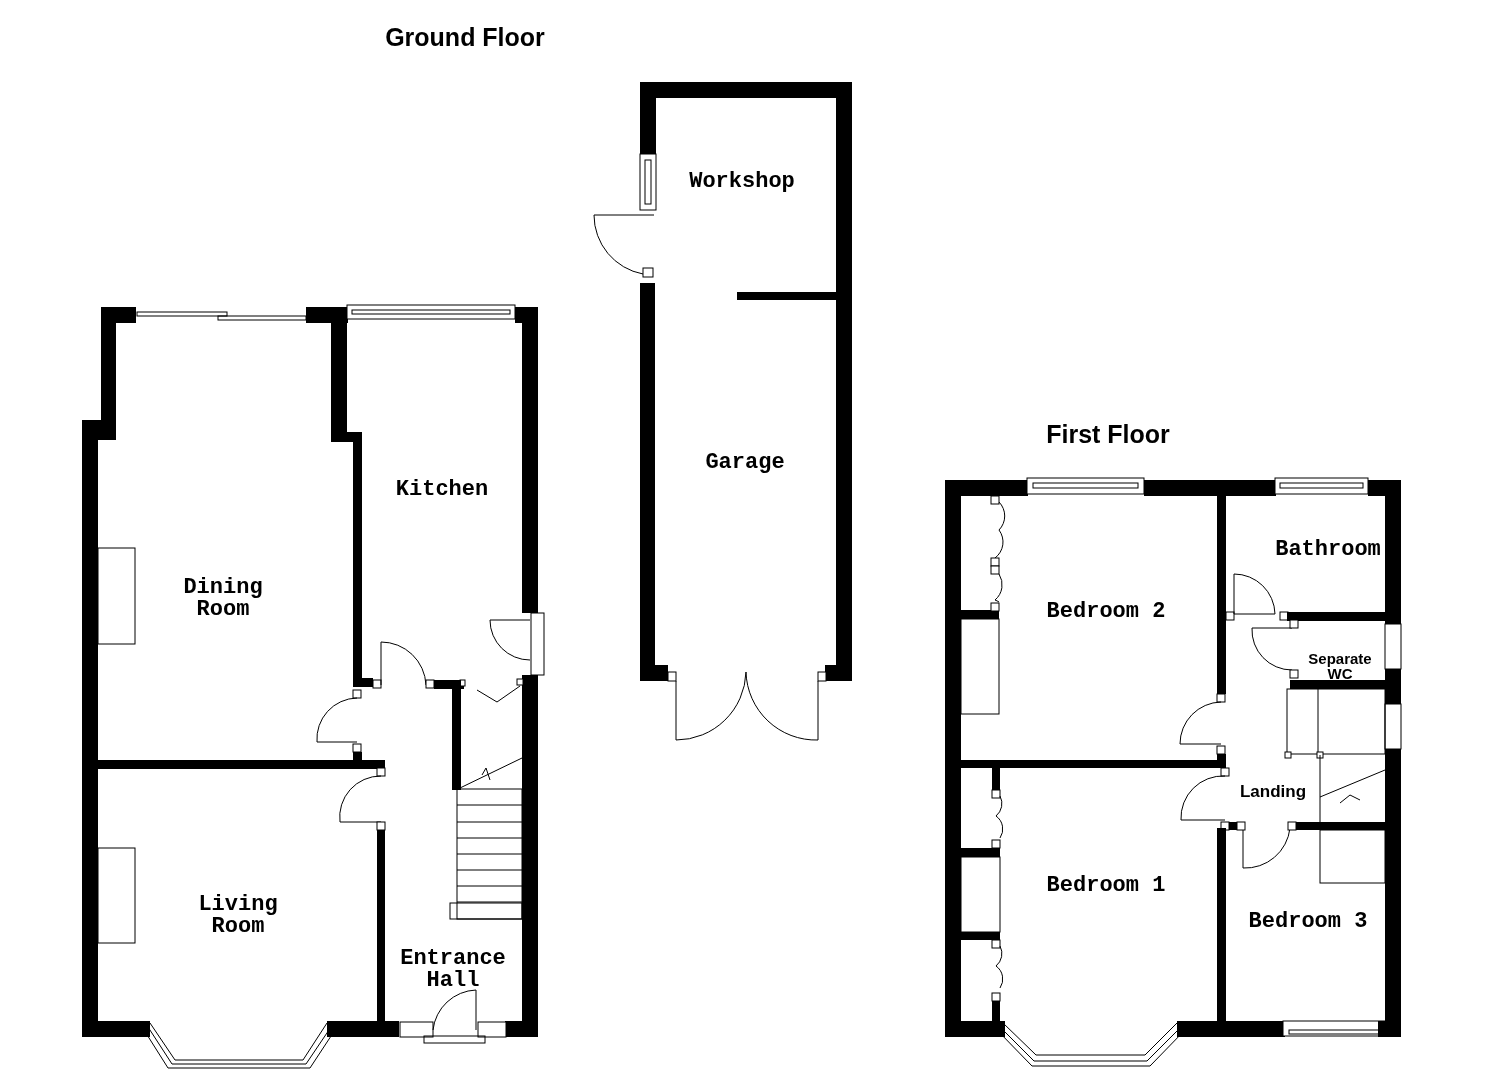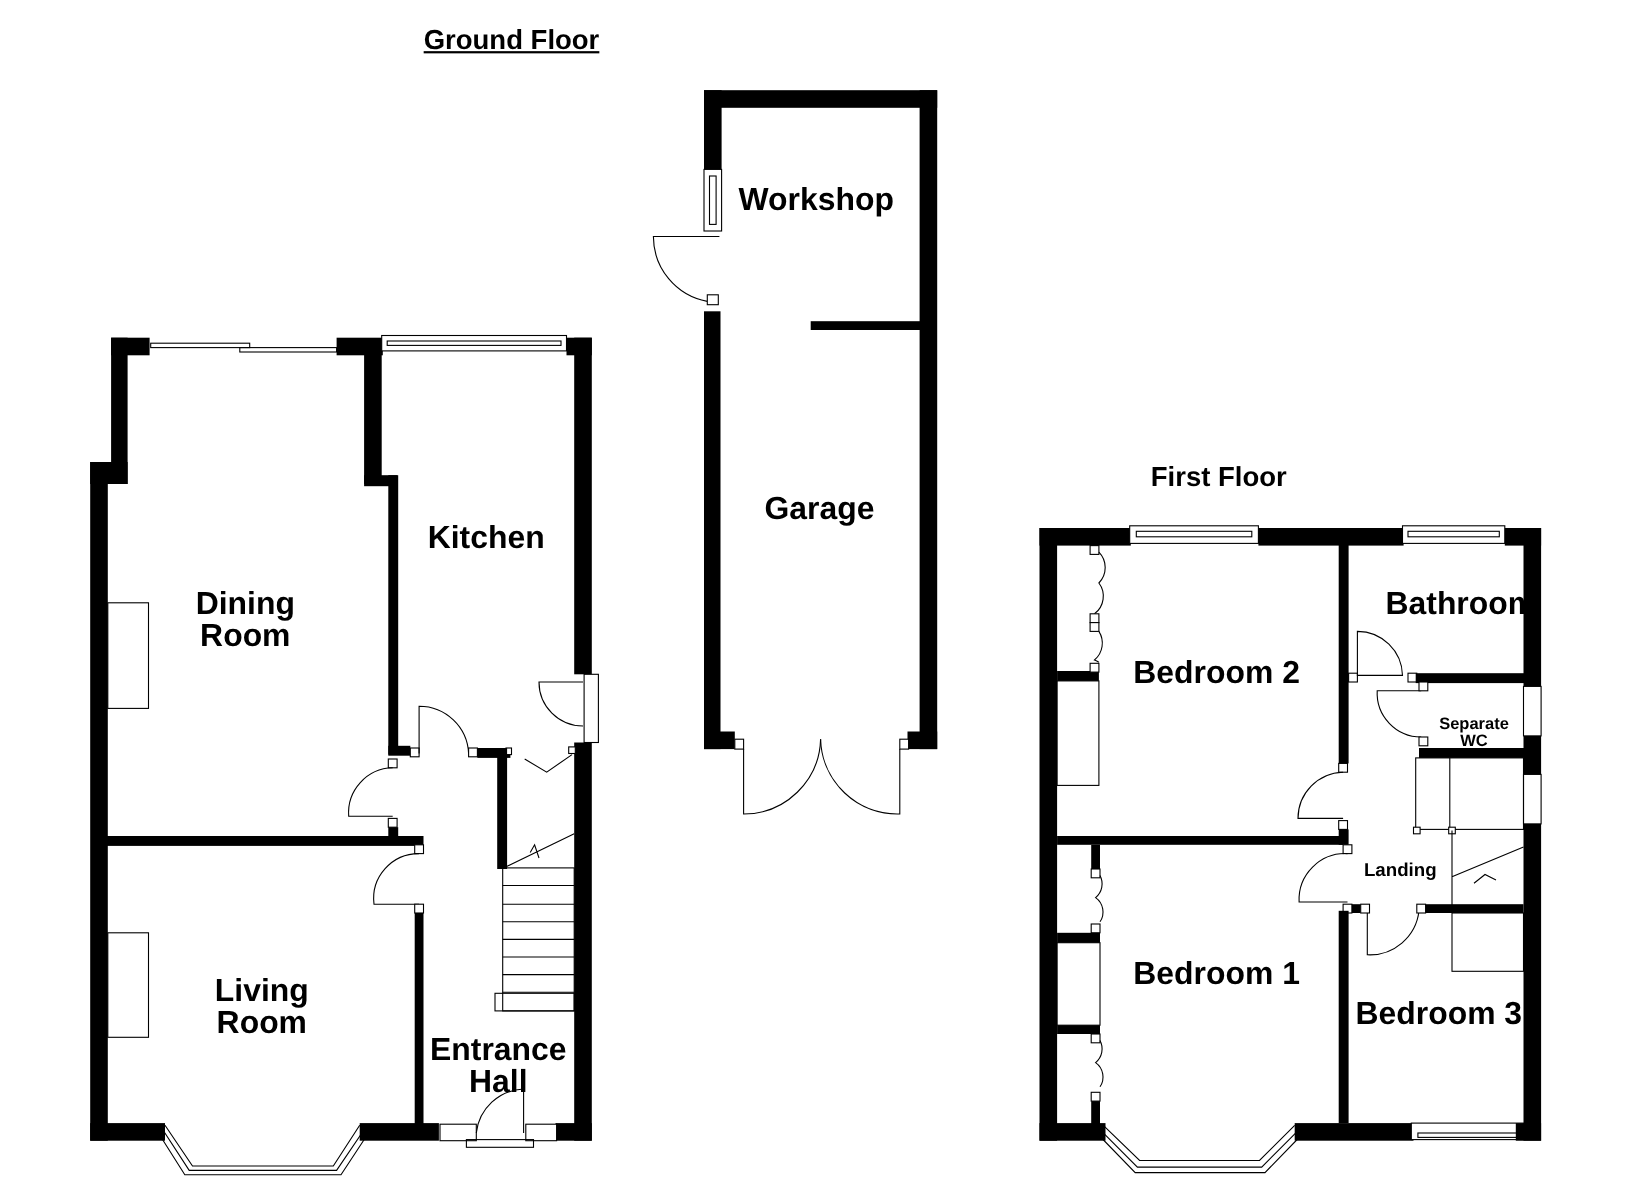--- a/index.html
+++ b/index.html
@@ -3,21 +3,21 @@
 <meta charset="utf-8">
 <style>
   html,body{margin:0;padding:0;background:#ffffff;}
   body{width:1485px;height:1080px;overflow:hidden;position:relative;font-family:"Liberation Sans",sans-serif;}
   svg{position:absolute;left:0;top:0;}
   .wall{fill:#000000;}
   .thin{fill:none;stroke:#000;stroke-width:1;}
   .win{fill:#fff;stroke:#000;stroke-width:1;}
   .lbl{position:absolute;font-family:"Liberation Sans",sans-serif;font-weight:bold;color:#000;text-align:center;line-height:1.0;white-space:nowrap;transform:translate(-50%,-50%);}
   .title{font-size:25px;}
-  .room{font-size:29px;}
+  .room{font-size:22px;font-family:Liberation Mono, monospace;}
   .small{font-size:15px;}
   .landing{font-size:17px;}
 </style>
 </head>
 <body>
 
 <svg width="1485" height="1080" viewBox="0 0 1485 1080">
 
   <g>
 
@@ -196,24 +196,24 @@
     <rect class="wall" x="961" y="848" width="39" height="9"></rect>
     <rect class="thin" x="961" y="857" width="39" height="75"></rect>
     <rect class="wall" x="961" y="932" width="39" height="8"></rect>
     <rect class="win" x="992" y="940" width="8" height="8"></rect>
     <path class="thin" d="M1000 946 A16 16 0 0 1 996 966 A16 16 0 0 1 1000 988"></path>
     <rect class="win" x="992" y="993" width="8" height="8"></rect>
     <rect class="wall" x="992" y="1001" width="8" height="22"></rect>
   </g>
 </svg>
 
-<div class="lbl title" style="left:465px;top:37px;text-decoration:underline;">Ground Floor</div>
+<div class="lbl title" style="left:465px;top:37px;">Ground Floor</div>
 <div class="lbl title" style="left:1108px;top:434px;">First Floor</div>
 
-<div class="lbl room" style="left:223px;top:564px;">
+<div class="lbl room" style="left:223px;top:599px;">
   <div>Dining</div>
   <div>Room</div>
 </div>
 <div class="lbl room" style="left:442px;top:490px;">Kitchen</div>
 <div class="lbl room" style="left:238px;top:916px;">
   <div>Living</div>
   <div>Room</div>
 </div>
 <div class="lbl room" style="left:453px;top:970px;">
   <div>Entrance</div>

